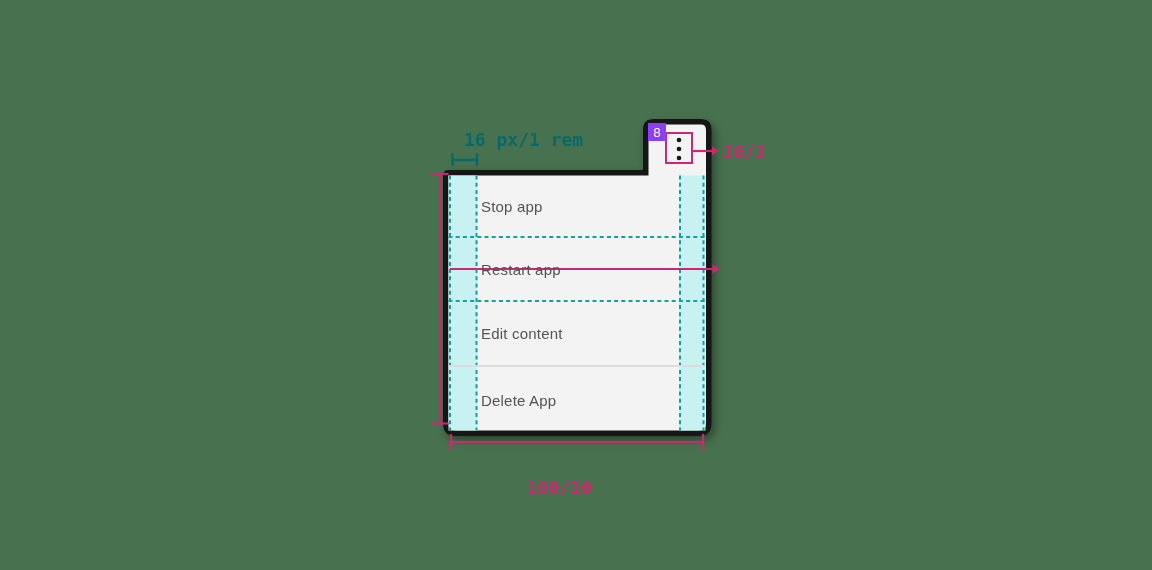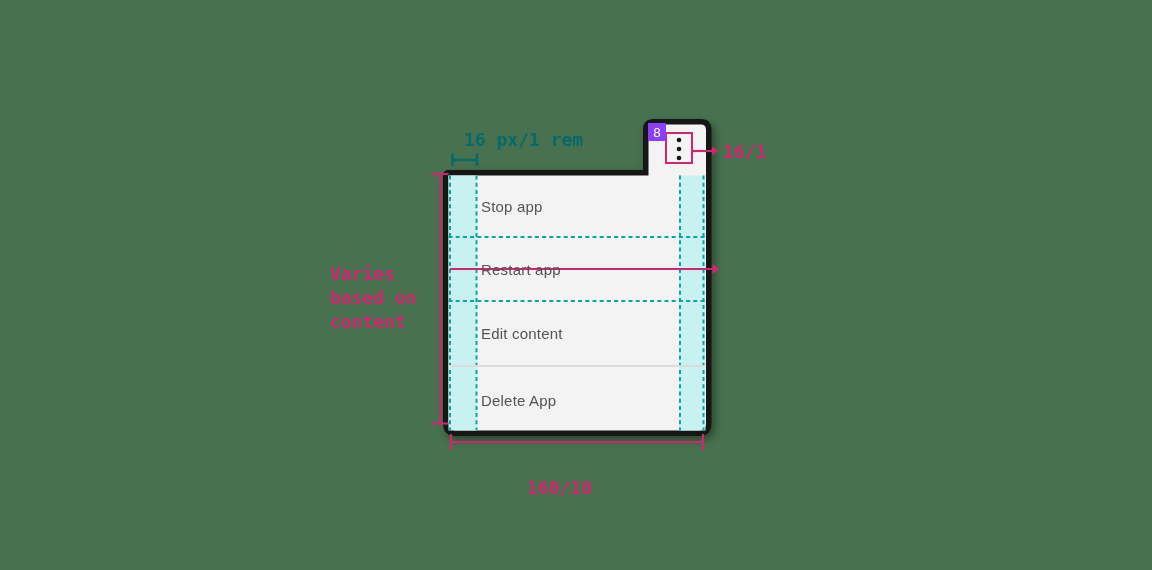--- a/index.html
+++ b/index.html
@@ -29,21 +29,21 @@
 
   .mono{
     font-family:"DejaVu Sans Mono", monospace;
     font-weight:700;font-size:18px;line-height:21px;
     white-space:nowrap;
   }
   .teal-text{color:#08696b;}
   .pink-text{color:#d02670;}
 
   .padding-label{left:416px;top:129px;margin-left:48px;}
-  .icon-size-label{left:723px;top:141px;}
+  .icon-size-label{left:723px;top:141px;font-style:italic;}
   .vertical-center-label{left:721px;top:259px;}
   .height-label{
     left:330px;top:262px;width:98px;
     white-space:normal;line-height:24px;
   }
   .width-label{left:527px;top:477px;width:100px;text-align:left;}
 
   .badge{
     left:648px;top:123px;width:18px;height:18px;
     background:#8a3ffc;color:#ffffff;
@@ -122,16 +122,15 @@
 
   <div class="abs badge">8</div>
 
   <div class="menu-item-label row-0">Stop app</div>
   <div class="menu-item-label row-1">Restart app</div>
   <div class="menu-item-label row-2">Edit content</div>
   <div class="menu-item-label row-3">Delete App</div>
 
   <div class="abs mono teal-text padding-label">16 px/1 rem</div>
   <div class="abs mono pink-text icon-size-label">16/1</div>
-  <div class="abs mono pink-text height-label">Varies based on content</div>
   <div class="abs mono pink-text width-label">160/10</div>
 
 </div>
 
 </body></html>

